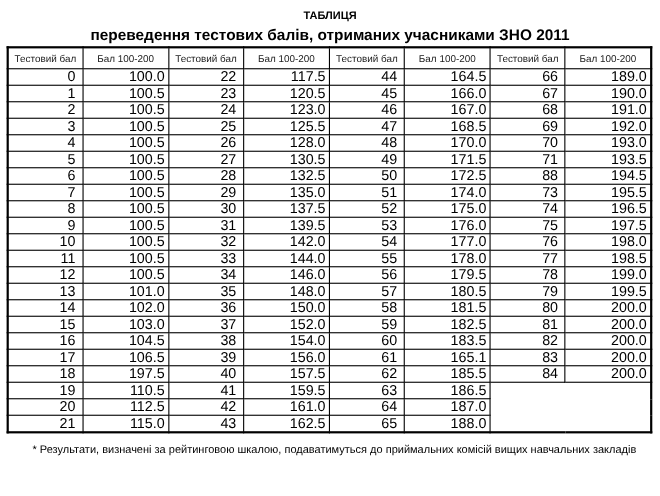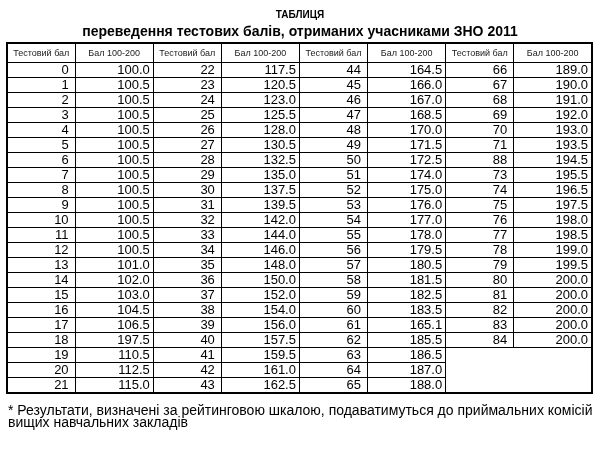--- a/index.html
+++ b/index.html
@@ -47,24 +47,25 @@
     height: 14.5px;
     line-height: 14px;
     padding: 0 3px 0 0;
     text-align: right;
     overflow: hidden;
     white-space: nowrap;
   }
   .conv-table td.test-col { padding-right: 6px; }
   .conv-table td.empty-merged { padding: 0; }
   .footnote {
-    font-size: 14px;
+    font-size: 10px;
     line-height: 12px;
     margin: 10px 0 0 8px;
     color: #000;
+    text-align: center;
   }
 </style>
 </head>
 <body>
 
 <div class="page">
   <div class="doc-title">ТАБЛИЦЯ</div>
   <div class="doc-subtitle">переведення тестових балів, отриманих учасниками ЗНО 2011</div>
 
   <table class="conv-table">

